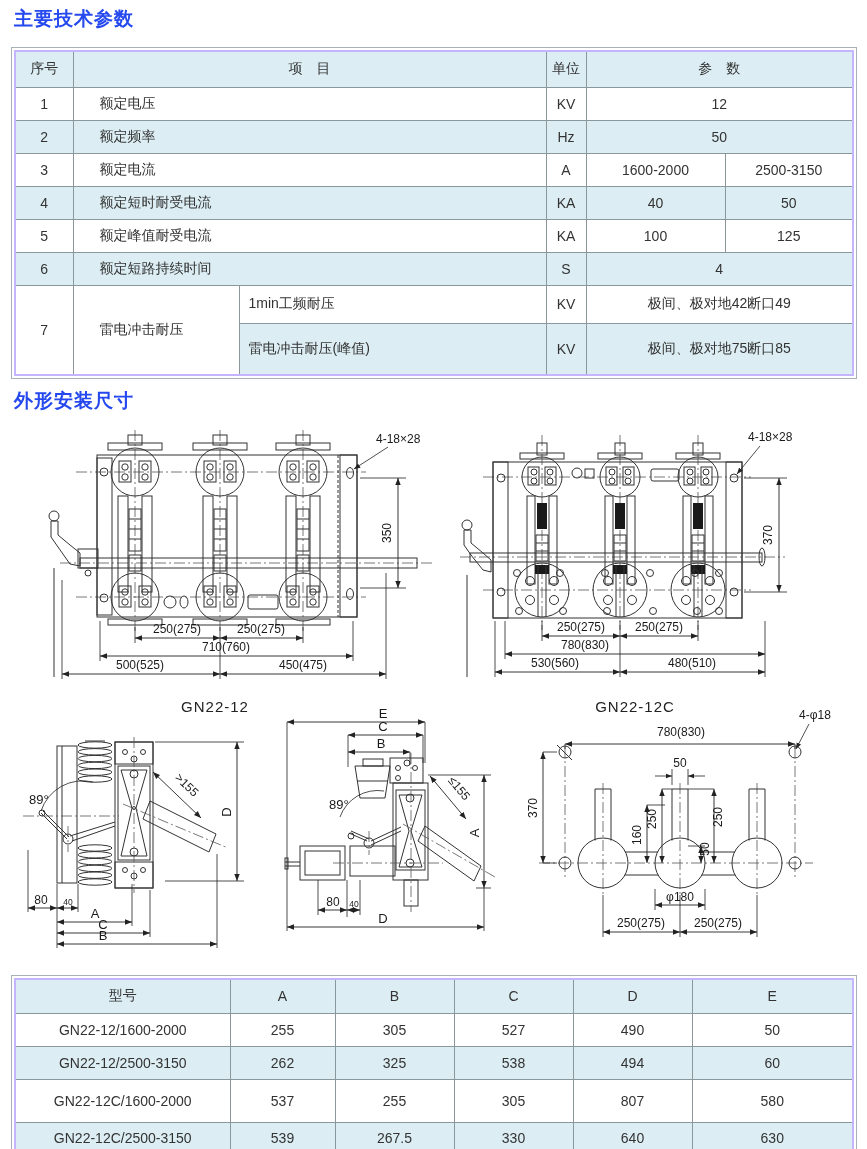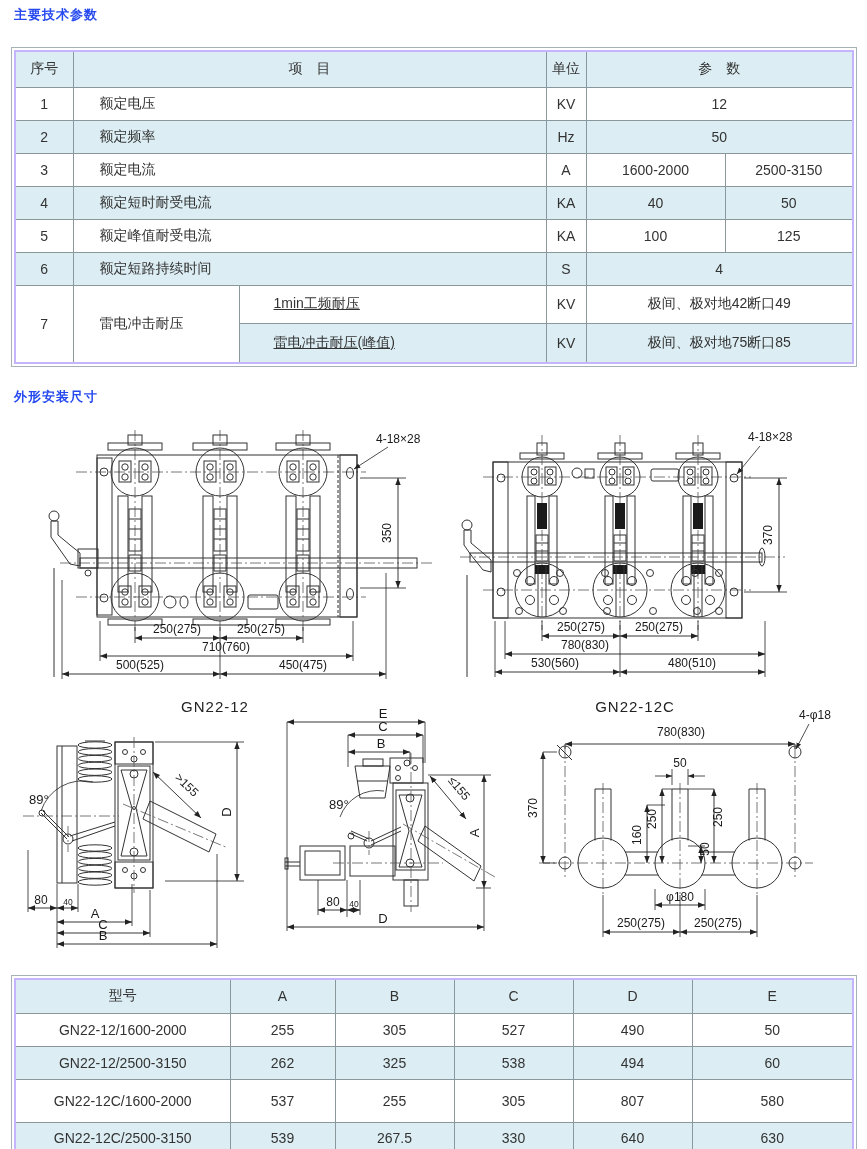--- a/index.html
+++ b/index.html
@@ -1,27 +1,27 @@
 <!DOCTYPE html>
 <html><head>
 <meta charset="utf-8">
 <style>
   html,body{margin:0;padding:0;background:#ffffff;}
   .page{position:relative;width:867px;height:1149px;background:#fff;
         font-family:"Liberation Sans","DejaVu Sans",sans-serif;color:#333;overflow:hidden;}
-  .sec-title{position:absolute;left:14px;font-size:13px;font-weight:bold;color:#2549ee;letter-spacing:1px;}
+  .sec-title{position:absolute;left:14px;font-size:19px;font-weight:bold;color:#2549ee;letter-spacing:1px;}
   .t1{top:6px;} .t2{top:388px;}
   table{border-collapse:collapse;table-layout:fixed;width:838px;
         border:2px solid #c4b5fd;outline:1px solid #a7b2b6;outline-offset:2px;background:#fff;}
   td,th{border:1px solid #8a979b;font-size:14px;font-weight:normal;color:#333;
         text-align:center;vertical-align:middle;padding:0;overflow:hidden;white-space:nowrap;}
   .hdr{background:#dceef4;}
   .alt{background:#dceef4;}
   .item-cell{text-align:left;padding-left:26px;}
-  .sub-cell{text-align:left;padding-left:34px;text-decoration:underline;}
+  .sub-cell{text-align:left;padding-left:9px;}
   .wrap1{position:absolute;left:14px;top:50px;}
   .wrap2{position:absolute;left:14px;top:978px;}
   .draw-area{position:absolute;left:0;top:425px;width:867px;height:553px;}
   .draw-area svg{position:absolute;overflow:visible;}
   .cap{position:absolute;font-size:15px;color:#222;text-align:center;letter-spacing:1px;}
   .ln,.ln rect,.ln circle,.ln line,.ln path,.ln ellipse,.ln polyline{stroke:#333;fill:none;stroke-width:1;}
   .fill{fill:#1a1a1a;stroke:none;}
   .cl{stroke:#555;stroke-width:0.8;fill:none;stroke-dasharray:11 3 2 3;}
   .dm{stroke:#222;stroke-width:0.9;fill:none;}
   .xt{stroke:#222;stroke-width:0.8;fill:none;}
@@ -94,21 +94,21 @@
         <td>S</td>
         <td colspan="2">4</td>
       </tr>
       <tr style="height:38px">
         <td rowspan="2">7</td>
         <td rowspan="2" class="item-cell">雷电冲击耐压</td>
         <td class="sub-cell">1min工频耐压</td>
         <td>KV</td>
         <td colspan="2">极间、极对地42断口49</td>
       </tr>
-      <tr class="alt" style="height:40px">
+      <tr class="alt" style="height:52px">
         <td class="sub-cell">雷电冲击耐压(峰值)</td>
         <td>KV</td>
         <td colspan="2">极间、极对地75断口85</td>
       </tr>
     </tbody>
       </table>
   </div>
 
   <div class="sec-title t2">外形安装尺寸</div>
 

